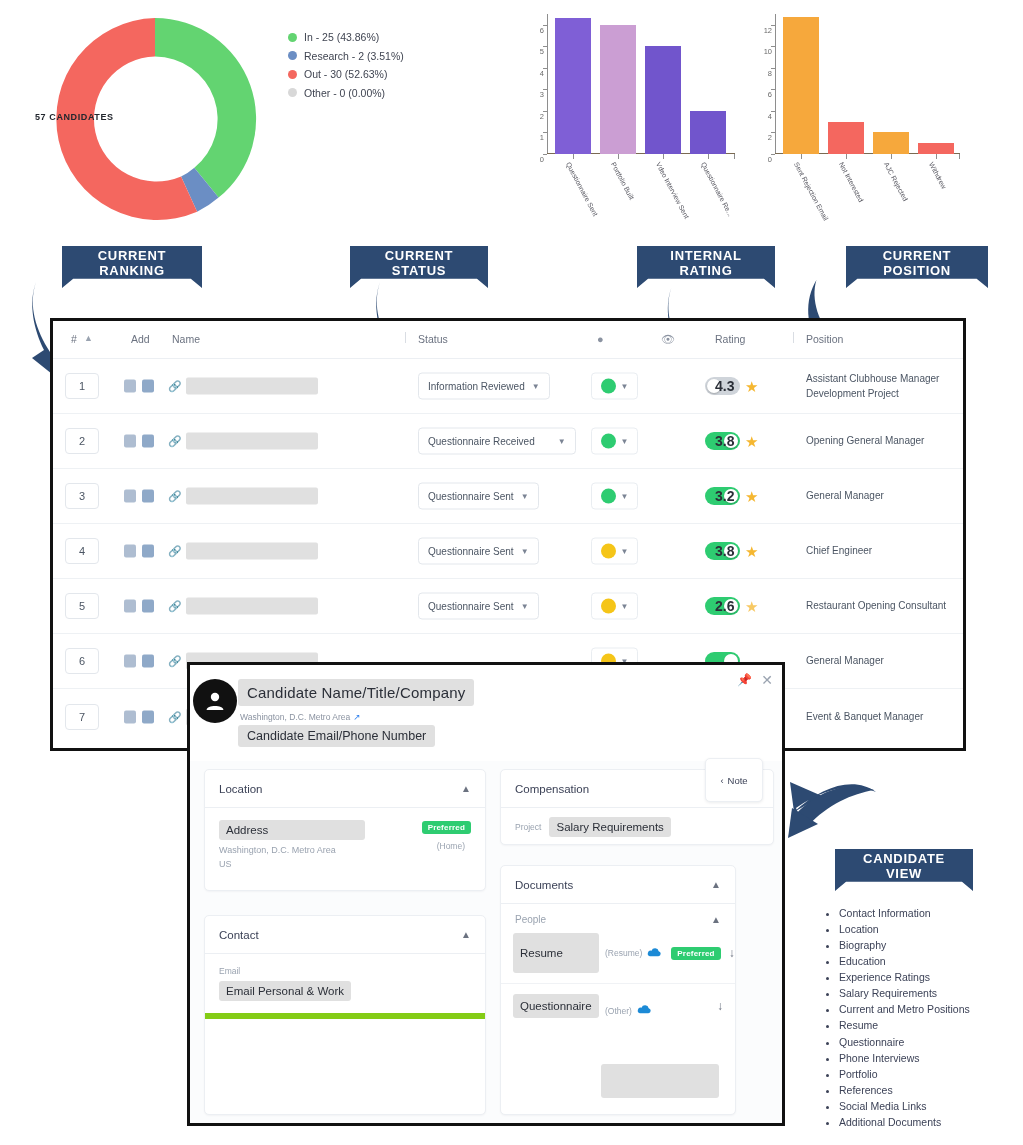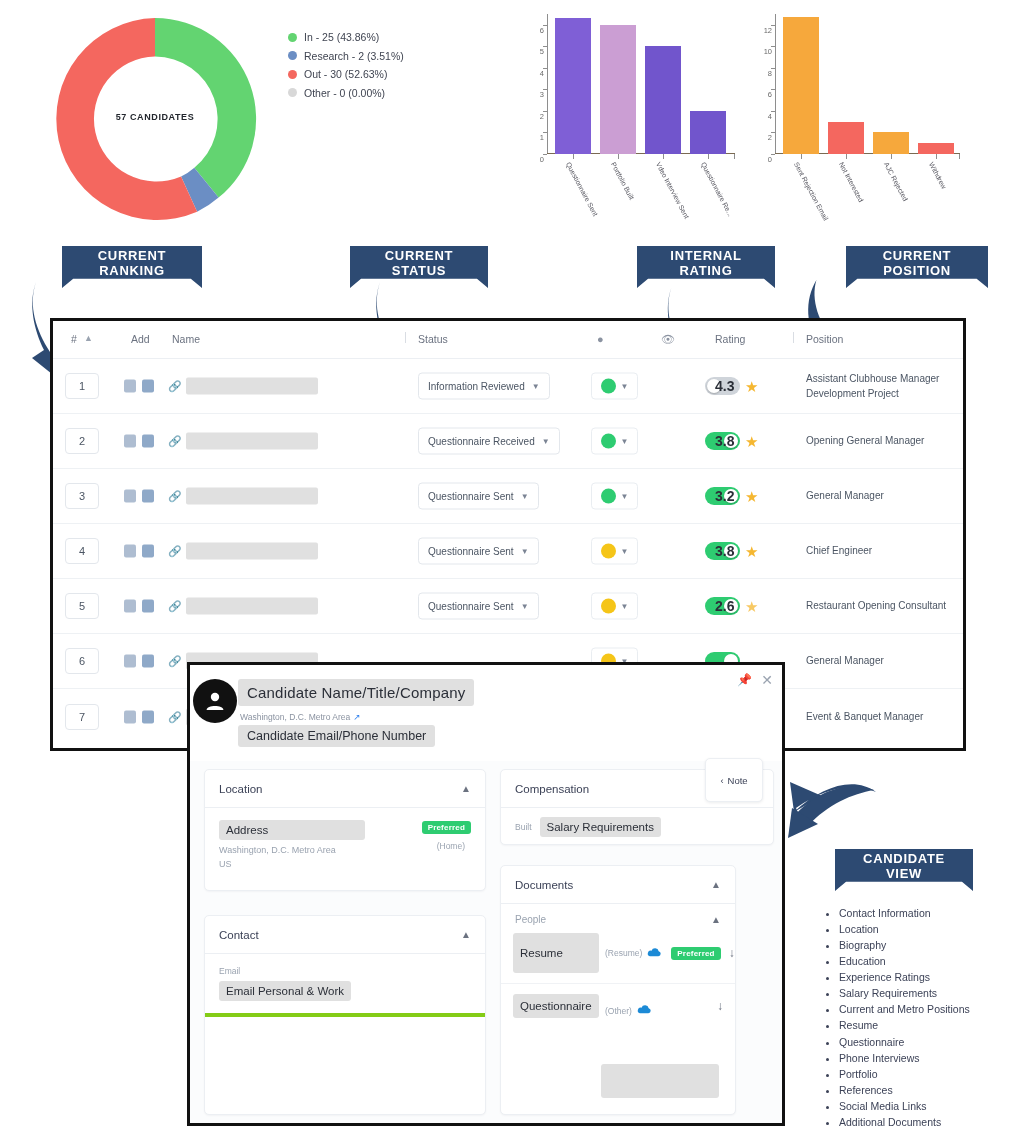--- a/index.html
+++ b/index.html
@@ -12,21 +12,21 @@
     overflow:hidden;
   }
 
   
   #charts-row { position:absolute; left:0; top:0; width:1023px; height:238px; }
 
   
   #donut-wrap { position:absolute; left:35px; top:8px; width:240px; height:222px; }
   #donut { position:absolute; left:0; top:0; width:240px; height:222px; }
   #donut-center-label {
-    position:absolute; left:0; top:104px; width:240px; text-align:center;
+    position:absolute; left:0; top:104px; width:240px; text-align:left;
     font-size:9px; font-weight:bold; letter-spacing:.6px; color:#23272e;
   }
   #donut-legend { position:absolute; left:288px; top:31px; }
   .legend-row { display:flex; align-items:center; margin-bottom:6.5px; }
   .legend-dot { width:9px; height:9px; border-radius:50%; margin-right:7px; flex:0 0 auto; }
   .legend-text { font-size:10.5px; color:#404552; white-space:nowrap; }
 
   
   .barchart { position:absolute; }
   .bc-plot { position:absolute; }
@@ -362,21 +362,21 @@
           <div class="pos-text">Assistant Clubhouse Manager</div>
           <div class="pos-text">Development Project</div>
         </div>
       </div>
       <div class="row">
         <div class="cell rank-box" style="left:12px;">2</div>
         <span class="cell icon-sq" style="left:71px; background:#aebdd1;"></span>
         <span class="cell icon-sq" style="left:89px; background:#8fa9c8;"></span>
         <span class="cell" style="left:115px; color:#9aa3b0; font-size:11px;">🔗</span>
         <span class="cell name-skel" style="left:133px;"></span>
-        <div class="cell status-pill" style="left:365px;">
+        <div class="cell status-pill" style="left:365px;gap:16px;">
           <span>Questionnaire Received</span>
           <span class="caret">▼</span>
         </div>
         <div class="cell dot-pill" style="left:538px;">
           <span class="dot" style="background:#2ecc71"></span>
           <span class="dot-caret">▼</span>
         </div>
         <div class="cell toggle on" style="left:652px;">
           <span class="knob"></span>
         </div>
@@ -518,32 +518,32 @@
         <span class="tag-preferred" style="position:absolute; right:14px; top:13px;">Preferred</span>
         <span class="muted-note" style="position:absolute; right:20px; top:33px;">(Home)</span>
       </div>
     </div>
 
     <div class="pcard" style="left:14px; top:250px; width:282px; height:200px;">
       <div class="pcard-head">
         <span class="pcard-title">Contact</span>
         <span class="chev">▲</span>
       </div>
-      <div style="padding:12px 14px; border-bottom:4px solid #84cc16;">
+      <div style="padding:12px 14px; border-bottom:6px solid #84cc16;">
         <div class="field-label">Email</div>
         <div class="field-val redact" style="display:inline-block; margin-top:5px;">Email Personal &amp; Work</div>
       </div>
     </div>
 
     <div class="pcard" style="left:310px; top:104px; width:274px; height:76px;">
       <div class="pcard-head">
         <span class="pcard-title">Compensation</span>
       </div>
       <div style="padding:9px 14px; display:flex; align-items:center; gap:8px;">
-        <span class="field-label">Built</span>
+        <span class="field-label">Project</span>
         <span class="field-val redact">Salary Requirements</span>
       </div>
       <div id="note-btn">
         <span>‹</span>
         <span>Note</span>
       </div>
     </div>
 
     <div class="pcard" style="left:310px; top:200px; width:236px; height:250px;">
       <div class="pcard-head">

